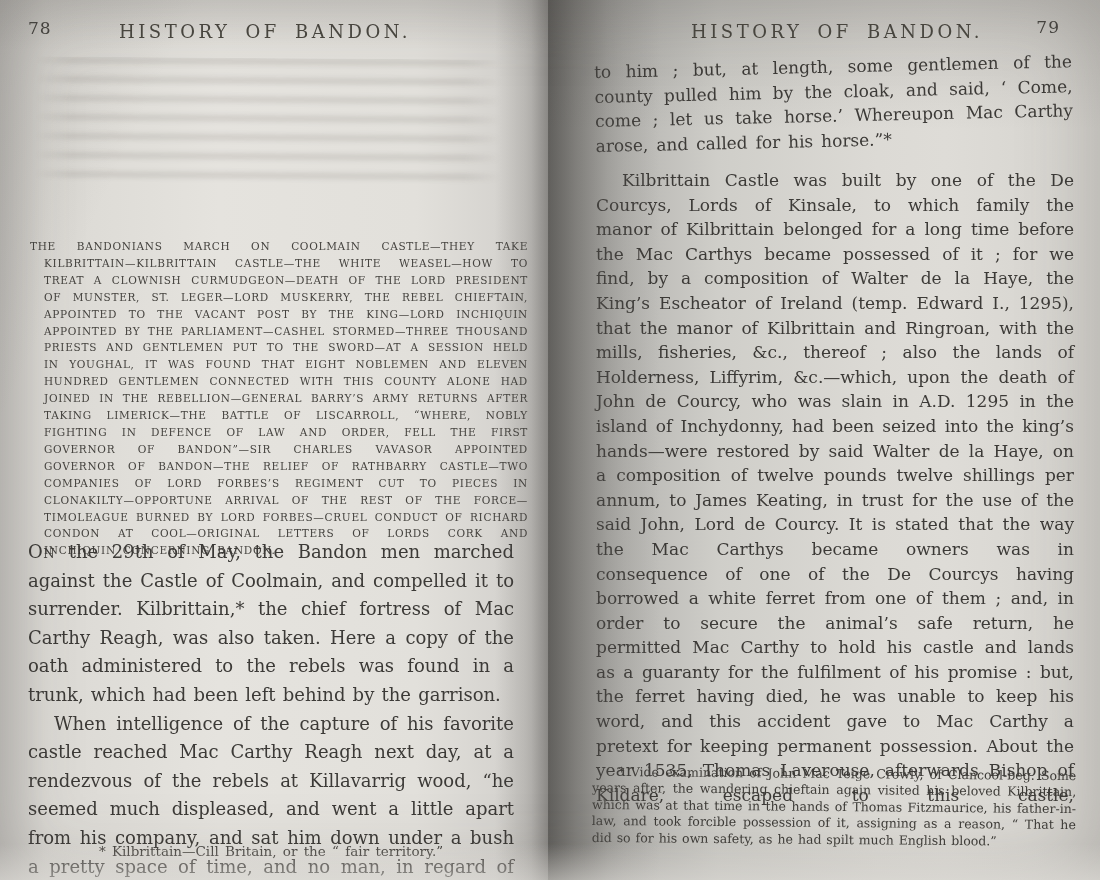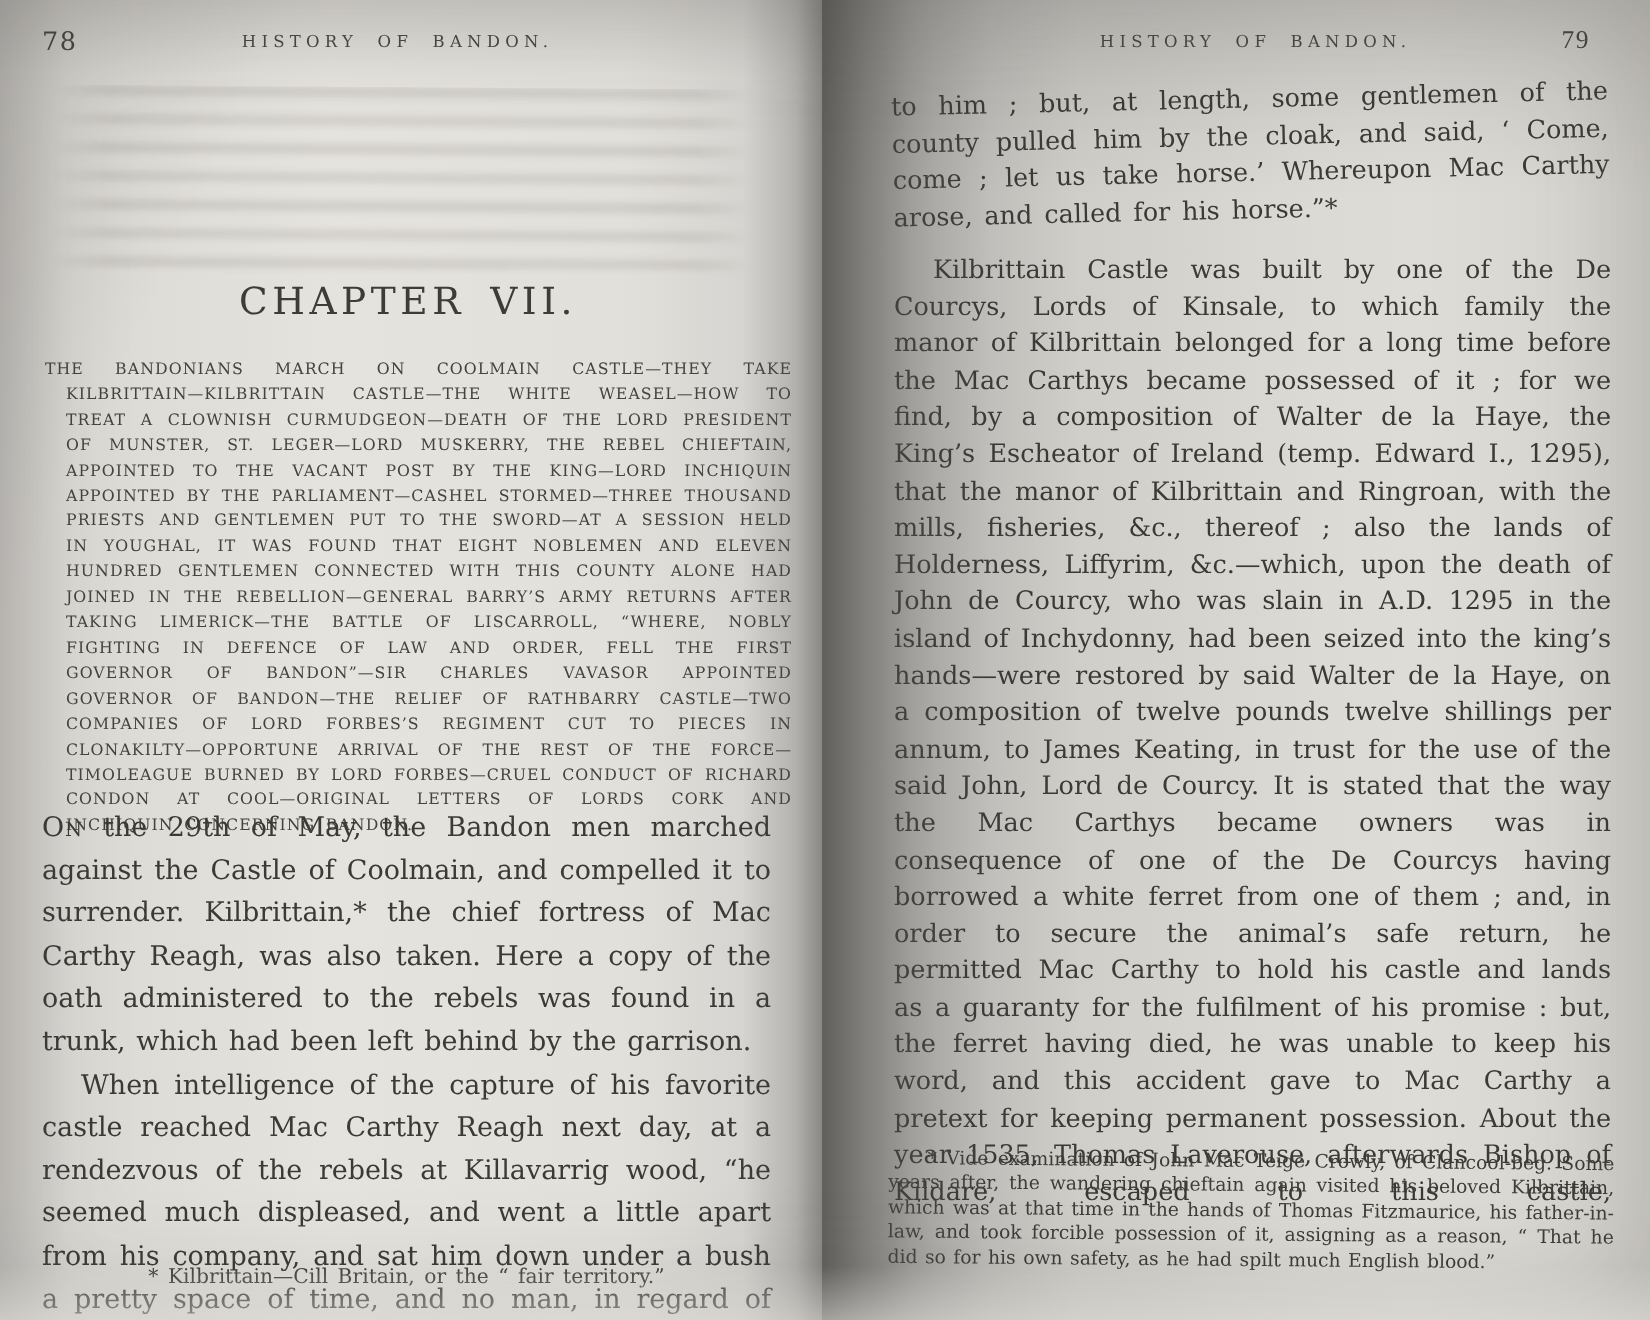--- a/index.html
+++ b/index.html
@@ -41,21 +41,21 @@
   .vignette{
     position:absolute;inset:0;pointer-events:none;
     box-shadow:inset 0 0 75px 8px rgba(75,73,69,0.25);
   }
   .bottom-light{
     position:absolute;left:0;bottom:0;width:1100px;height:36px;pointer-events:none;
     background:linear-gradient(to top,rgba(233,231,226,0.5),rgba(233,231,226,0));
   }
   .pagenum{position:absolute;font-size:17px;letter-spacing:1px;color:#45433f;}
   .running-header{
-    position:absolute;text-align:center;font-size:11px;letter-spacing:3.5px;
+    position:absolute;text-align:center;font-size:18px;letter-spacing:3.5px;
     color:#48463f;word-spacing:6px;
   }
   .bleed{
     position:absolute;top:58px;left:34px;width:468px;height:128px;
     filter:blur(2px);opacity:.8;transform:rotate(.4deg);
     background:
       repeating-linear-gradient(to bottom,
         rgba(128,125,119,0.22) 0px, rgba(128,125,119,0.22) 7px,
         rgba(128,125,119,0) 7px, rgba(128,125,119,0) 19px);
     -webkit-mask-image:linear-gradient(to right,transparent,black 8%,black 92%,transparent);
@@ -101,35 +101,34 @@
 <body>
 
 <div class="spread">
 
   <div class="page page-left">
     <div class="pagenum" style="left:28px;top:18px;">78</div>
     <div class="running-header" style="left:30px;top:21px;width:470px;">HISTORY OF BANDON.</div>
 
     <div class="bleed"></div>
 
-    <div class="chapter-heading">CHAPTER VII.</div>
 
     <div class="chapter-summary" style="text-transform:uppercase;">The Bandonians march on Coolmain Castle—they take Kilbrittain—Kilbrittain Castle—the white weasel—how to treat a clownish curmudgeon—death of the Lord President of Munster, St. Leger—Lord Muskerry, the rebel chieftain, appointed to the vacant post by the King—Lord Inchiquin appointed by the Parliament—Cashel stormed—three thousand priests and gentlemen put to the sword—at a session held in Youghal, it was found that eight noblemen and eleven hundred gentlemen connected with this county alone had joined in the rebellion—General Barry’s army returns after taking Limerick—the battle of Liscarroll, “where, nobly fighting in defence of law and order, fell the first Governor of Bandon”—Sir Charles Vavasor appointed Governor of Bandon—the relief of Rathbarry Castle—two companies of Lord Forbes’s regiment cut to pieces in Clonakilty—opportune arrival of the rest of the force—Timoleague burned by Lord Forbes—cruel conduct of Richard Condon at Cool—original letters of Lords Cork and Inchiquin concerning Bandon.</div>
 
     <div class="body-block body-left">
       <p class="bp"><span class="sc">On</span><span> the 29th of May, the Bandon men marched against the Castle of Coolmain, and compelled it to surrender.  Kilbrittain,* the chief fortress of Mac Carthy Reagh, was also taken.  Here a copy of the oath administered to the rebels was found in a trunk, which had been left behind by the garrison.</span></p>
       <p class="bp indent cont"><span>When intelligence of the capture of his favorite castle reached Mac Carthy Reagh next day, at a rendezvous of the rebels at Killavarrig wood, “he seemed much displeased, and went a little apart from his company, and sat him down under a bush a pretty space of time, and no man, in regard of his discontent, spoke anything</span></p>
     </div>
 
     <div class="footnote-left">* Kilbrittain—Cill Britain, or the “ fair territory.”</div>
   </div>
 
   <div class="page page-right rp">
     <div class="running-header" style="left:50px;top:21px;width:478px;">HISTORY OF BANDON.</div>
-    <div class="pagenum" style="right:40px;top:17px;font-family:Liberation Serif, serif;">79</div>
+    <div class="pagenum" style="right:40px;top:17px;">79</div>
 
     <div class="rp-p1">
       <p class="bp"><span>to him ; but, at length, some gentlemen of the county pulled him by the cloak, and said, ‘ Come, come ; let us take horse.’  Whereupon Mac Carthy arose, and called for his horse.”*</span></p>
     </div>
 
     <div class="rp-p2">
       <p class="bp indent cont"><span>Kilbrittain Castle was built by one of the De Courcys, Lords of Kinsale, to which family the manor of Kilbrittain belonged for a long time before the Mac Carthys became possessed of it ; for we find, by a composition of Walter de la Haye, the King’s Escheator of Ireland (</span><span class="it">temp.</span><span> Edward I., 1295), that the manor of Kilbrittain and Ringroan, with the mills, fisheries, &amp;c., thereof ; also the lands of Holderness, Liffyrim, &amp;c.—which, upon the death of John de Courcy, who was slain in A.D. 1295 in the island of Inchydonny, had been seized into the king’s hands—were restored by said Walter de la Haye, on a composition of twelve pounds twelve shillings per annum, to James Keating, in trust for the use of the said John, Lord de Courcy.  It is stated that the way the Mac Carthys became owners was in consequence of one of the De Courcys having borrowed a white ferret from one of them ; and, in order to secure the animal’s safe return, he permitted Mac Carthy to hold his castle and lands as a guaranty for the fulfilment of his promise : but, the ferret having died, he was unable to keep his word, and this accident gave to Mac Carthy a pretext for keeping permanent possession.  About the year 1535, Thomas Laverouse, afterwards Bishop of Kildare, escaped to this castle,</span></p>
     </div>
 
     <div class="footnote-right"><span>* </span><span class="it">Vide</span><span> examination of John Mac Teige Crowly, of Clancool-beg. Some years after, the wandering chieftain again visited his beloved Kilbrittain, which was at that time in the hands of Thomas Fitz­maurice, his father-in-law, and took forcible possession of it, assigning as a reason, “ That he did so for his own safety, as he had spilt much English blood.”</span></div>

